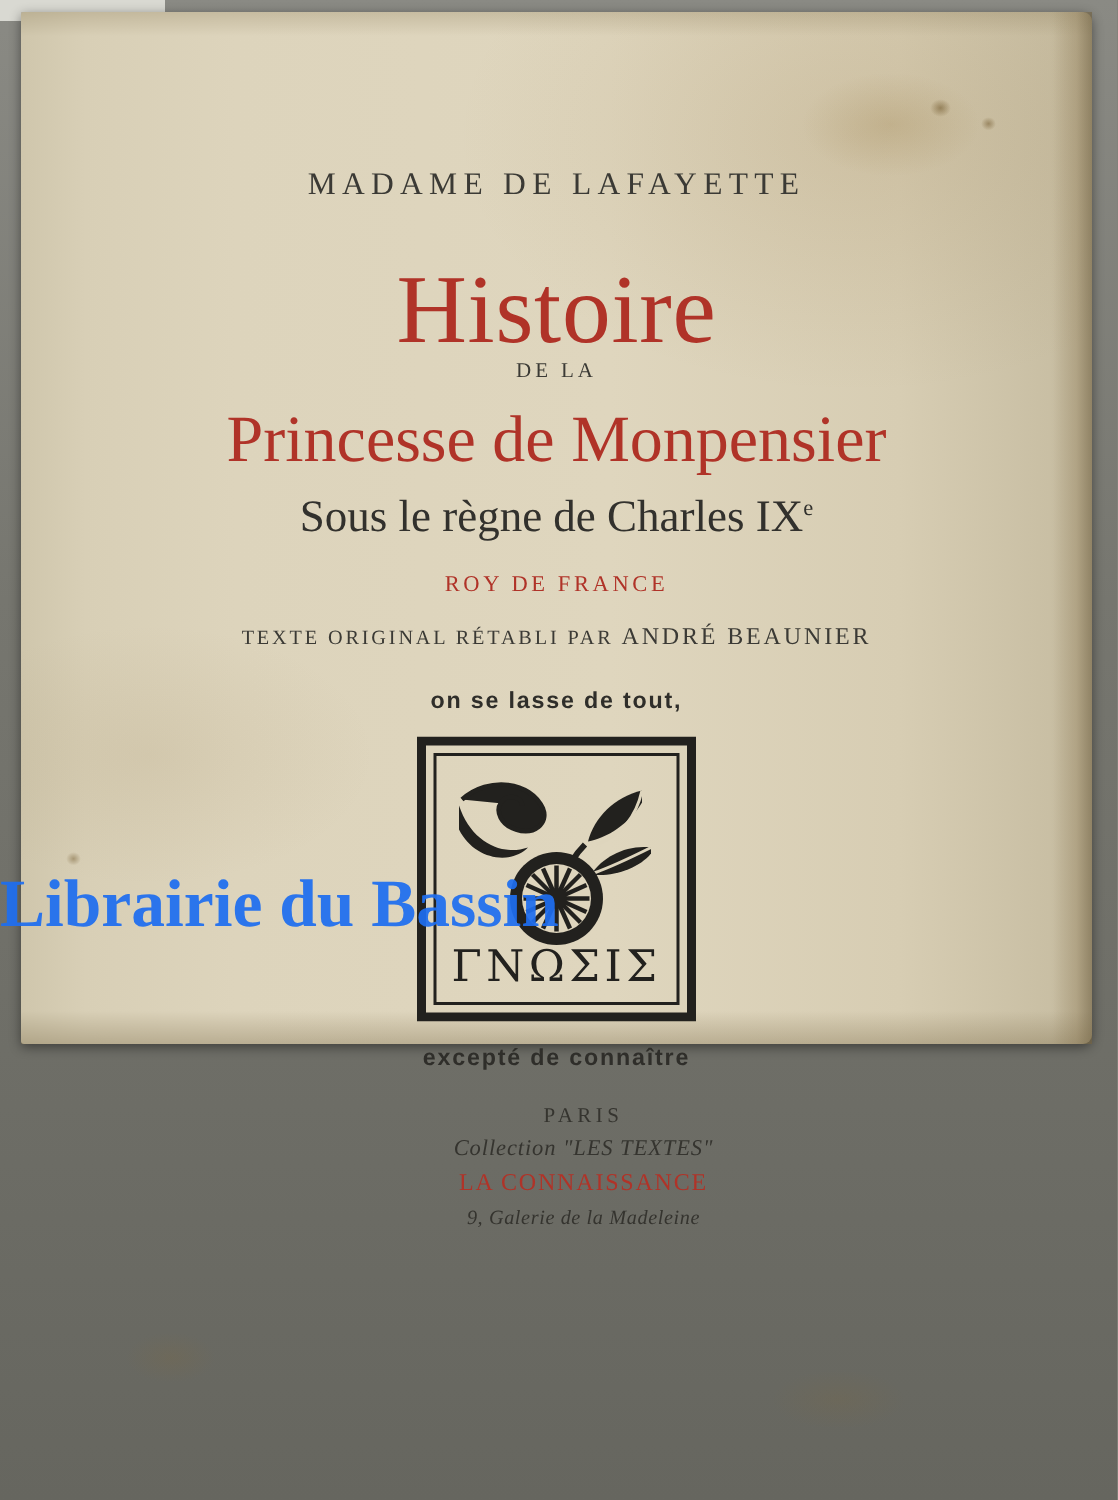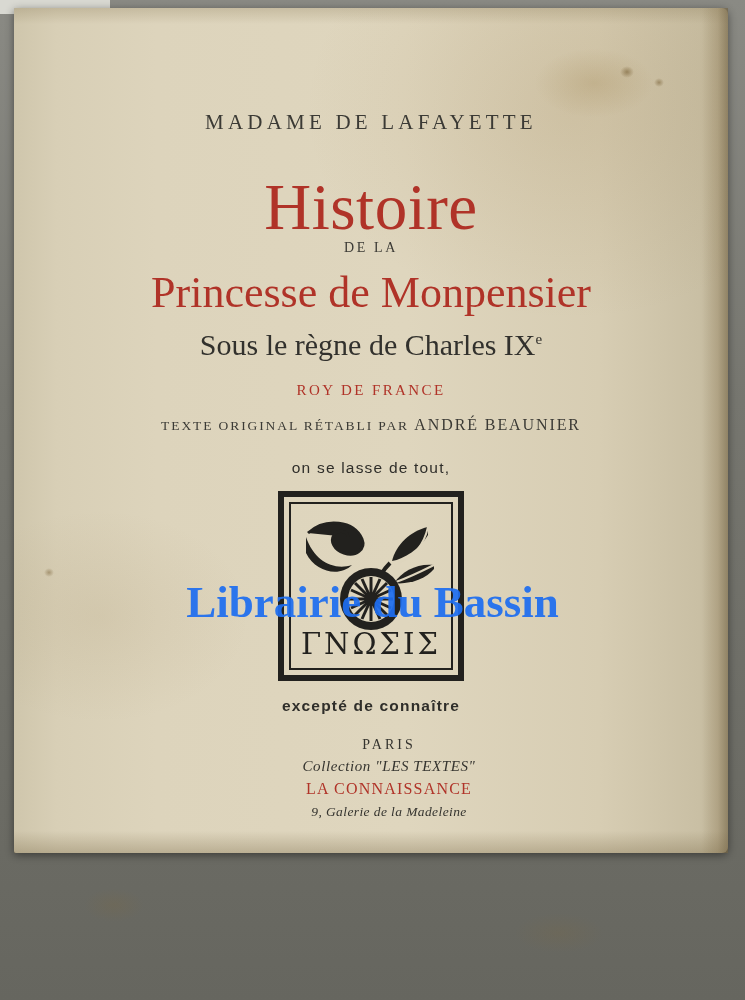--- a/index.html
+++ b/index.html
@@ -31,21 +31,21 @@
     position: absolute;
     left: 0; top: 0; width: 110px; height: 14px;
     background: #d9d9d2;
   }
   
   .cover {
     position: absolute;
     left: 14px;
     top: 8px;
     width: 714px;
-    height: 845px;
+    height: 688px;
     background:
       radial-gradient(ellipse 60% 40% at 78% 12%, rgba(150,120,70,0.16), rgba(0,0,0,0) 62%),
       radial-gradient(ellipse 30% 18% at 12% 72%, rgba(140,115,70,0.10), rgba(0,0,0,0) 70%),
       linear-gradient(90deg, #cfc6ac 0%, #d8cfb6 6%, #ddd4bc 20%, #dfd6be 55%, #d7cdb3 82%, #c9bfa4 96%, #b9ae92 100%),
       #dcd3bb;
     box-shadow: 0 2px 8px rgba(0,0,0,0.45);
     border-radius: 2px 6px 6px 2px;
   }
   
   .stain {
@@ -128,21 +128,21 @@
     font-size: 13.5px;
     letter-spacing: 1.9px;
     color: #3b3a35;
   }
   .editor-line .sc {
     font-size: 16px;
   }
   .motto-top {
     margin-top: 25px;
     font-family: "Liberation Sans", sans-serif;
-    font-weight: normal;
+    font-weight: bold;
     font-size: 15.5px;
     letter-spacing: 1.2px;
     color: #2f2e2a;
   }
   .motto-bottom {
     margin-top: 16px;
     font-family: "Liberation Sans", sans-serif;
     font-weight: bold;
     font-size: 15.5px;
     letter-spacing: 1.2px;
@@ -192,21 +192,20 @@
     letter-spacing: 0.4px;
     color: #35342f;
   }
 
   
   .watermark {
     position: absolute;
     left: 0;
     right: 0;
     top: 576px;
-    text-align: center;
     font-family: "Liberation Serif", serif;
     font-size: 45px;
     font-weight: bold;
     color: #1e6ef0;
     opacity: 0.93;
     letter-spacing: 0px;
     pointer-events: none;
   }
 </style>
 </head>

